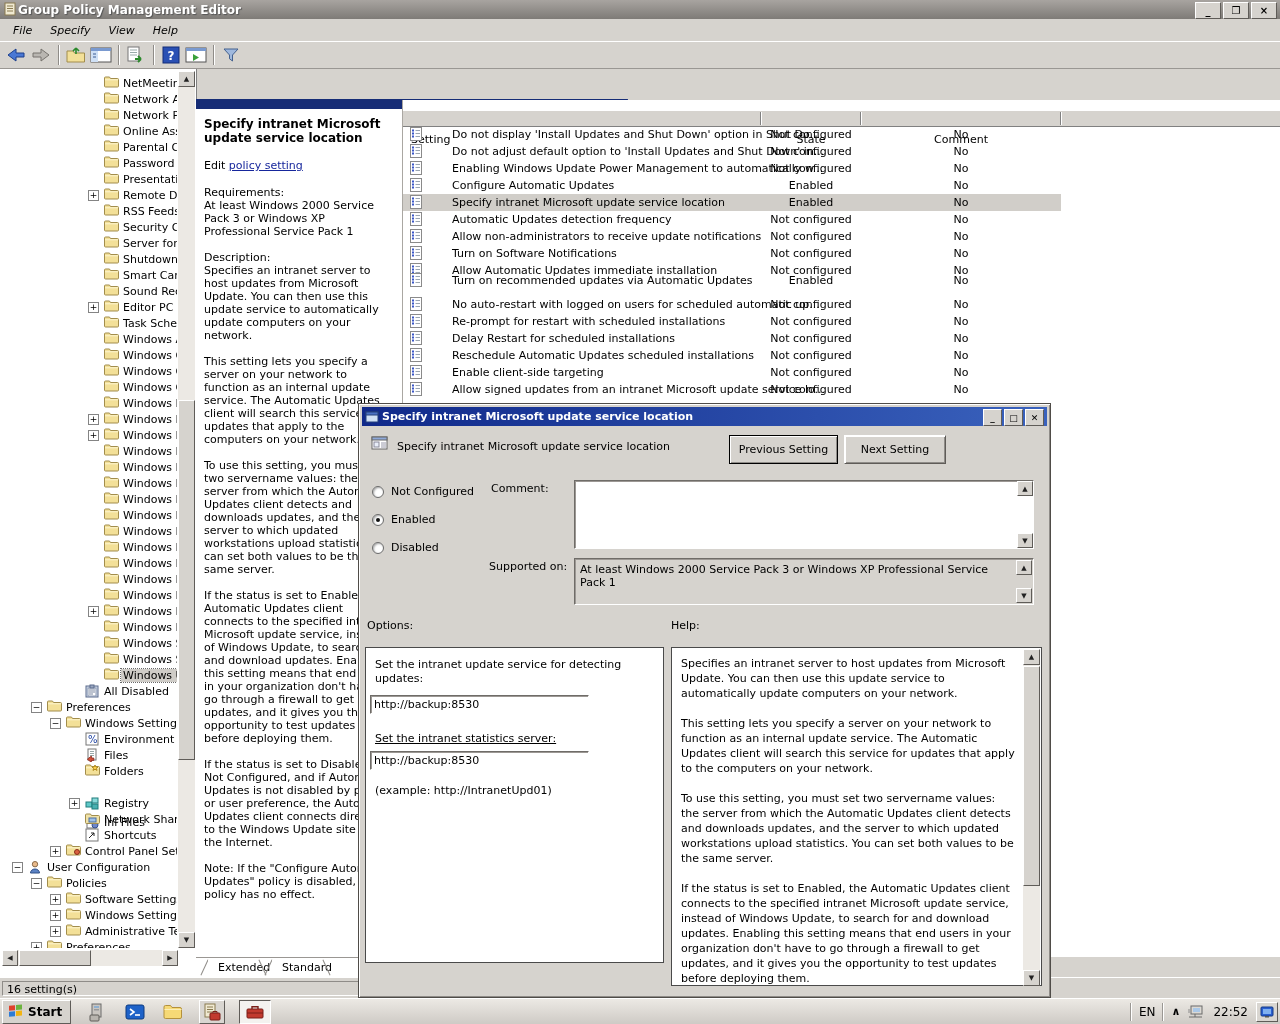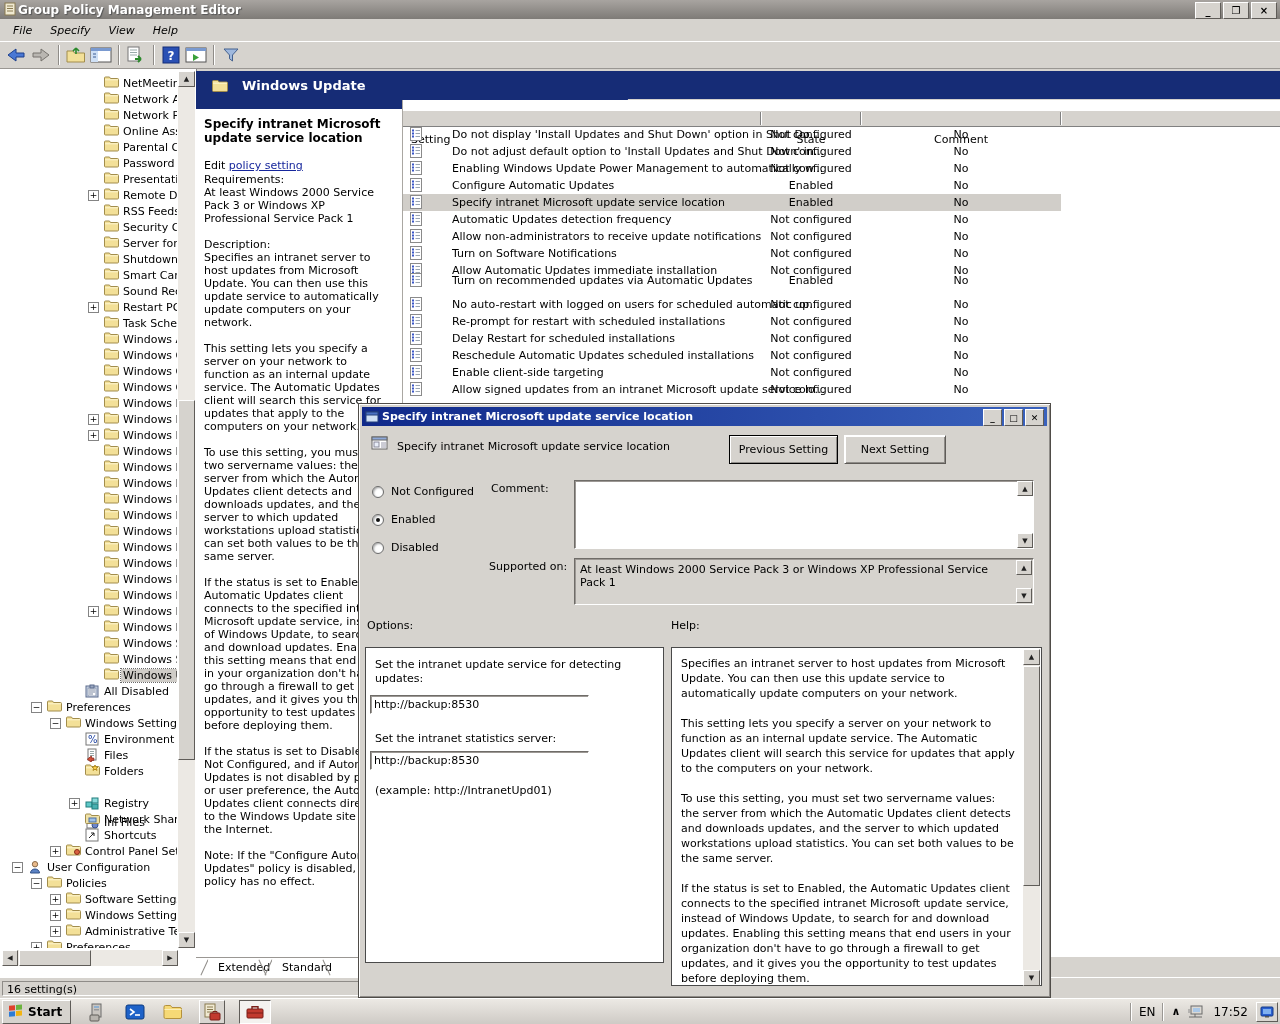--- a/index.html
+++ b/index.html
@@ -35,21 +35,21 @@
           display:flex;align-items:center;justify-content:center;font-size:7px;color:#222;box-sizing:border-box;}
   .sb-thumb{position:absolute;background:#d6d3ce;border:1px solid;border-color:#fff #5f5c58 #5f5c58 #fff;box-sizing:border-box;}
   
   #banner{left:196px;top:71px;width:1084px;height:28px;background:#162c76;display:flex;align-items:center;}
   #banner-ext{left:196px;top:99px;width:432px;height:10px;background:#162c76;border-bottom-right-radius:20px 10px;}
   #banner .blabel{color:#fff;font-weight:bold;font-size:13px;margin-left:14px;}
   #desc-pane{left:196px;top:109px;width:206px;height:848px;background:#fff;overflow:hidden;}
   #desc-inner{position:absolute;left:8px;top:8px;width:190px;line-height:13px;}
   #desc-title{font-weight:bold;font-size:12px;line-height:14px;margin-bottom:14px;}
   .desc-block{margin-bottom:13px;}
-  #edit-line{margin-bottom:1px;}
+  #edit-line{margin-bottom:14px;}
   #edit-link{color:#16269c;text-decoration:underline;}
   #pane-divider{left:402px;top:100px;width:1px;height:857px;background:#aaa7a2;}
   #list-pane{left:403px;top:100px;width:877px;height:857px;background:#fff;}
   #list-header{position:absolute;left:0;top:10px;width:877px;height:15px;background:#d6d3ce;
                border-bottom:1px solid #808080;border-top:1px solid #fff;}
   .hcell{position:absolute;top:12px;height:33px;display:flex;align-items:center;}
   .hsep{position:absolute;top:1px;width:1px;height:13px;background:#808080;border-right:1px solid #fff;}
   #list-rows{position:absolute;left:0;top:26px;width:877px;height:600px;}
   .lrow{position:absolute;height:17px;width:877px;}
   .lrow .hl{position:absolute;left:0;top:0;width:658px;height:17px;background:#d1cec9;}
@@ -276,21 +276,21 @@
               <path d="M1 3.8 h13" stroke="#fdf6d0" fill="none"></path>
             </svg></div>
           <div class="tlabel" style="left: 121px;">Sound Reco</div>
         </div>
         <div class="tree-row" style="top: 228px;">
           <div class="expander" style="left: 88px;">+</div>
           <div class="ticon" style="left: 104px;"><svg width="15" height="12" viewBox="0 0 15 12">
               <path d="M0.5 2 a1 1 0 0 1 1-1 h4 l1 1.5 h7 a1 1 0 0 1 1 1 v6.5 a1 1 0 0 1 -1 1 h-12 a1 1 0 0 1 -1 -1 z" fill="#f3e098" stroke="#a28d4c"></path>
               <path d="M1 3.8 h13" stroke="#fdf6d0" fill="none"></path>
             </svg></div>
-          <div class="tlabel" style="left: 121px;">Restart PC</div>
+          <div class="tlabel" style="left: 121px;">Editor PC</div>
         </div>
         <div class="tree-row" style="top: 244px;">
           <div class="ticon" style="left: 104px;"><svg width="15" height="12" viewBox="0 0 15 12">
               <path d="M0.5 2 a1 1 0 0 1 1-1 h4 l1 1.5 h7 a1 1 0 0 1 1 1 v6.5 a1 1 0 0 1 -1 1 h-12 a1 1 0 0 1 -1 -1 z" fill="#f3e098" stroke="#a28d4c"></path>
               <path d="M1 3.8 h13" stroke="#fdf6d0" fill="none"></path>
             </svg></div>
           <div class="tlabel" style="left: 121px;">Task Schedu</div>
         </div>
         <div class="tree-row" style="top: 260px;">
           <div class="ticon" style="left: 104px;"><svg width="15" height="12" viewBox="0 0 15 12">
@@ -585,29 +585,20 @@
       <div class="sb-btn" style="left:0;top:861px;width:17px;height:16px;">▼</div>
     </div>
 
     <div class="abs sb" style="left:2px;top:881px;width:176px;height:16px;">
       <div class="sb-btn" style="left:0;top:0;width:16px;height:16px;">◀</div>
       <div class="sb-thumb" style="left:17px;top:0;width:72px;height:16px;"></div>
       <div class="sb-btn" style="right:0;top:0;width:16px;height:16px;">▶</div>
     </div>
   </div>
 
-  <div id="banner" class="abs">
-    <span style="margin-left:16px;display:inline-flex;">
-        <svg width="16" height="13" viewBox="0 0 16 13">
-          <path d="M0.5 2.5 a1 1 0 0 1 1-1 h4.5 l1 1.5 h7.5 a1 1 0 0 1 1 1 v7.5 a1 1 0 0 1 -1 1 h-13 a1 1 0 0 1 -1 -1 z" fill="#f3e098" stroke="#a28d4c"></path>
-          <path d="M1 4.2 h14" stroke="#fdf6d0" fill="none"></path>
-        </svg>
-      </span>
-    <span class="blabel">Windows Update</span>
-  </div>
   <div id="banner-ext" class="abs"></div>
 
   <div id="desc-pane" class="abs">
     <div id="desc-inner">
       <div id="desc-title">Specify intranet Microsoft update service location</div>
       <div id="edit-line"><span>Edit </span><span id="edit-link">policy setting</span></div>
       <div id="desc-sections">
           <div class="desc-block">
             <div>Requirements:</div>
             <div>At least Windows 2000 Service Pack 3 or Windows XP Professional Service Pack 1</div>
@@ -937,21 +928,21 @@
       <div class="sb-btn" style="right:1px;top:1px;width:16px;height:15px;">▲</div>
       <div class="sb-btn" style="right:1px;bottom:1px;width:16px;height:15px;">▼</div>
     </div>
 
     <span class="abs" style="left:8px;top:215px;">Options:</span>
     <span class="abs" style="left:312px;top:215px;">Help:</span>
 
     <div class="groupbox" style="left:6px;top:243px;width:299px;height:316px;">
       <div class="optlabel" style="position:absolute;left:9px;top:10px;width:270px;">Set the intranet update service for detecting updates:</div>
       <input class="fieldbox" style="position: absolute; left: 4px; top: 47px; width: 219px; height: 19px;" value="http://backup:8530">
-      <div class="optlabel" style="position:absolute;left:9px;top:84px;width:280px;">Set the intranet statistics server:</div>
+      <div class="optlabel" style="position:absolute;left:9px;top:84px;width:280px;text-decoration:underline;">Set the intranet statistics server:</div>
       <input class="fieldbox" style="position: absolute; left: 4px; top: 103px; width: 219px; height: 19px;" value="http://backup:8530">
       <div class="optlabel" style="position:absolute;left:9px;top:136px;width:280px;">(example: http://IntranetUpd01)</div>
     </div>
 
     <div class="groupbox" style="left:312px;top:243px;width:371px;height:339px;">
       <div id="help-paras" style="position:absolute;left:9px;top:8px;right:26px;">
           <p class="helppara">Specifies an intranet server to host updates from Microsoft Update. You can then use this update service to automatically update computers on your network.</p>
           <p class="helppara">This setting lets you specify a server on your network to function as an internal update service. The Automatic Updates client will search this service for updates that apply to the computers on your network.</p>
           <p class="helppara">To use this setting, you must set two servername values: the server from which the Automatic Updates client detects and downloads updates, and the server to which updated workstations upload statistics. You can set both values to be the same server.</p>
           <p class="helppara">If the status is set to Enabled, the Automatic Updates client connects to the specified intranet Microsoft update service, instead of Windows Update, to search for and download updates. Enabling this setting means that end users in your organization don't have to go through a firewall to get updates, and it gives you the opportunity to test updates before deploying them.</p>
@@ -1018,21 +1009,21 @@
       <span class="traysep"></span>
       <span style="font-weight:bold;">∧</span>
       <span style="margin-left:8px;display:inline-flex;">
           <svg width="17" height="15">
             <rect x="3" y="2" width="11" height="8" fill="#dcd9d4" stroke="#6a6a6a"></rect>
             <rect x="5" y="4" width="7" height="4" fill="#aac8e8"></rect>
             <path d="M1 13 h13 M7 10 v3" stroke="#6a6a6a" fill="none"></path>
             <path d="M1 5 v4" stroke="#8a8a8a"></path>
           </svg>
         </span>
-      <span style="margin:0 8px;font-size:12px;">17:52</span>
+      <span style="margin:0 8px;font-size:12px;">22:52</span>
       <span style="display:inline-flex;border:1px solid;border-color:#fff #5f5c58 #5f5c58 #fff;background:#d9d6d1;padding:3px 3px;">
           <svg width="14" height="12">
             <rect x="1" y="1" width="12" height="9" rx="1" fill="#2a5fd0" stroke="#123a86"></rect>
             <rect x="3" y="3" width="8" height="5" fill="#7fb0f0"></rect>
             <rect x="5" y="10" width="4" height="1.5" fill="#555"></rect>
           </svg>
         </span>
     </div>
   </div>
 

